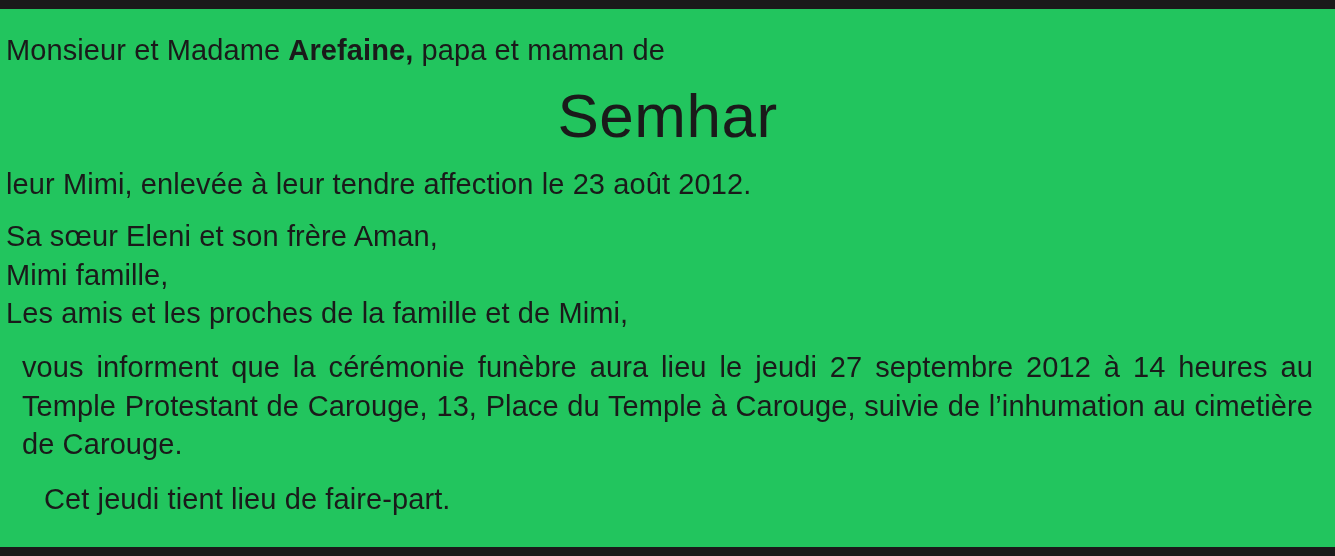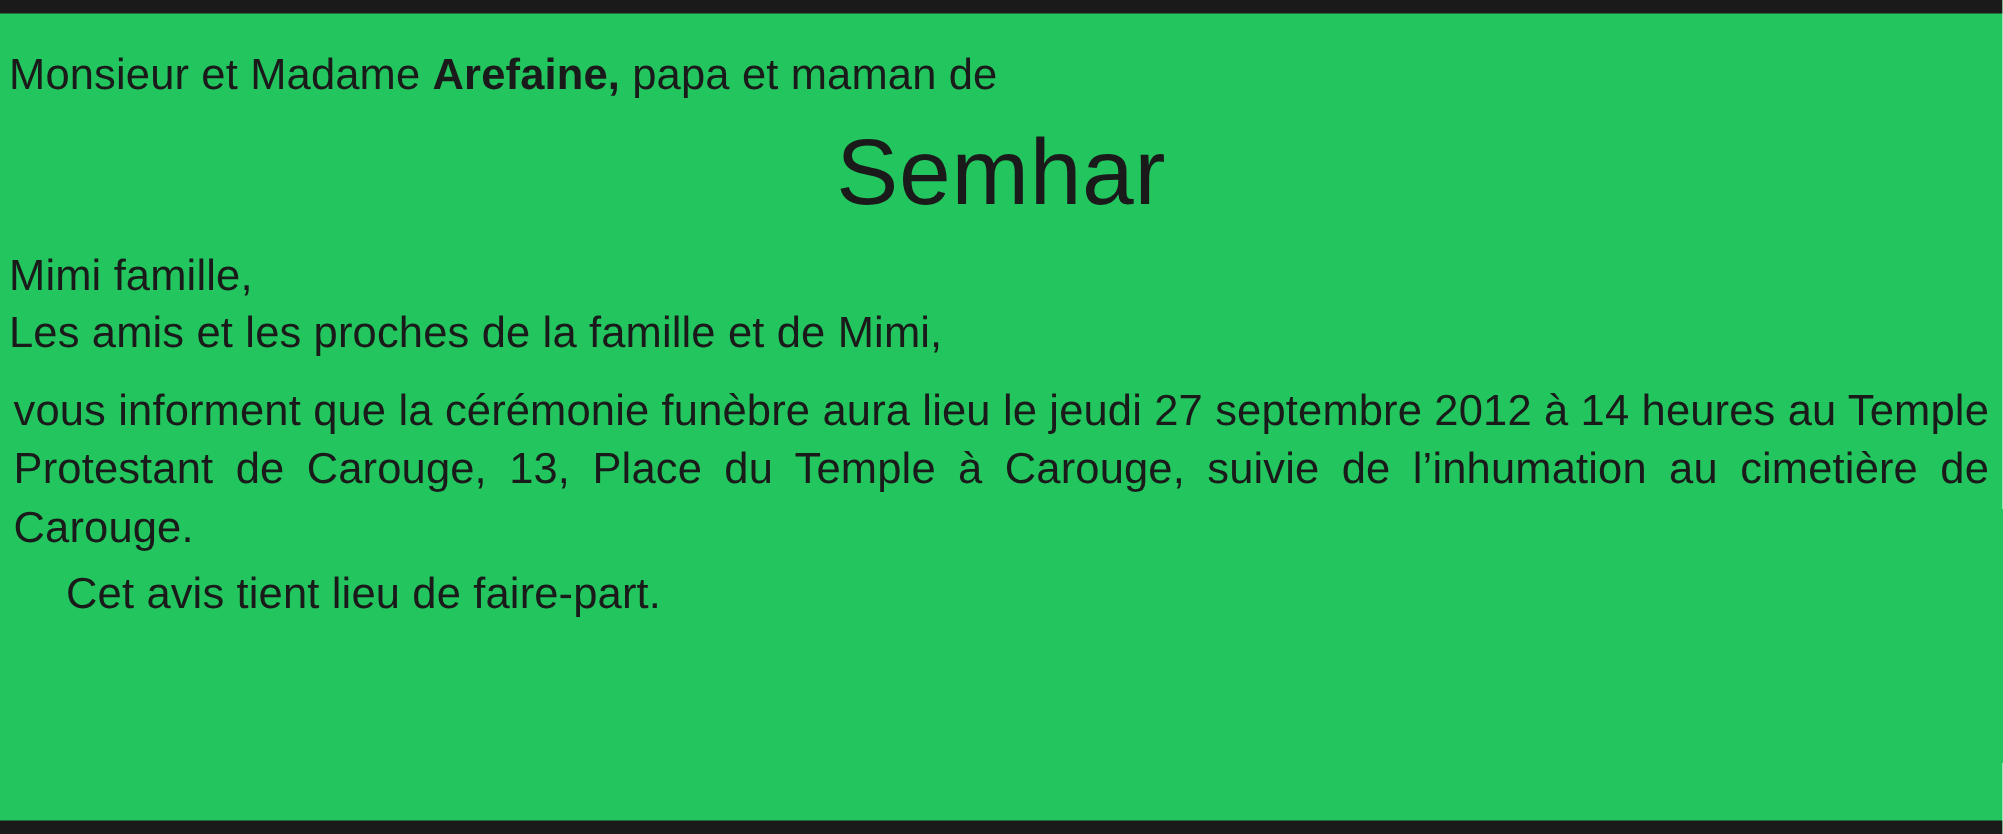--- a/index.html
+++ b/index.html
@@ -68,47 +68,49 @@
   }
   .family-lines {
     margin: 0 0 14px 0;
   }
   .family-lines .line {
     line-height: 1.32;
   }
   .justified {
     text-align: justify;
     text-justify: inter-word;
-    margin: 3px;
+    margin: 16px;
   }
   .closing {
     margin: 6px 0 0 0;
     text-indent: 38px;
   }
 </style>
 </head>
 <body>
 
 <div class="notice">
 
   <div class="rule-top"></div>
 
   <div class="body-area">
 
     <p class="line intro"><span>Monsieur et Madame </span><span class="surname">Arefaine,</span><span> papa et maman de</span></p>
 
     <div class="name-block">Semhar</div>
 
+    <p class="line after-name">leur Mimi, enlevée à leur tendre affection le 23 août 2012.</p>
 
     <div class="family-lines">
+      <div class="line">Sa sœur Eleni et son frère Aman,</div>
       <div class="line">Mimi famille,</div>
       <div class="line">Les amis et les proches de la famille et de Mimi,</div>
     </div>
 
     <p class="line justified">vous informent que la cérémonie funèbre aura lieu le jeudi 27 septembre 2012 à 14 heures au Temple Protestant de Carouge, 13, Place du Temple à Carouge, suivie de l’inhumation au cimetière de Carouge.</p>
 
-    <p class="line closing">Cet avis tient lieu de faire-part.</p>
+    <p class="line closing">Cet jeudi tient lieu de faire-part.</p>
 
   </div>
 
   <div class="rule-bottom"></div>
 
 </div>
 
 </body></html>

